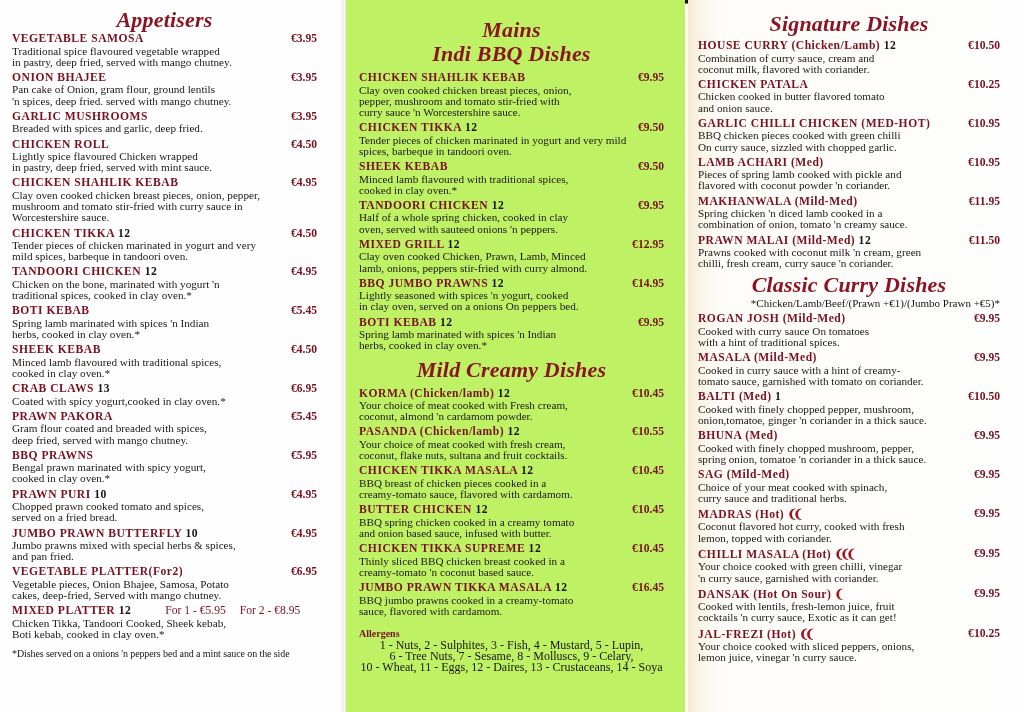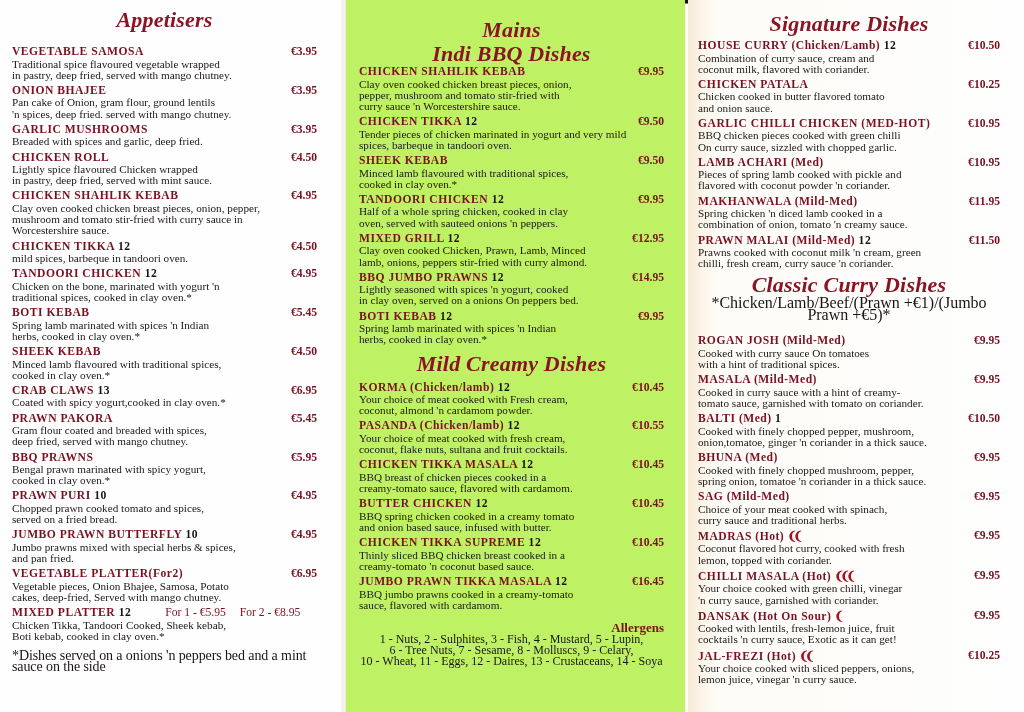--- a/index.html
+++ b/index.html
@@ -15,35 +15,35 @@
   .item { position: relative; margin-bottom: 4px; }
   .item-head { display: flex; justify-content: space-between; align-items: flex-start; }
   .name { color: #7a1020; font-weight: bold; font-size: 11.6px; letter-spacing: 0.5px; line-height: 12.5px; text-transform: none; white-space: nowrap; }
   .name .num { color: #1a1414; font-weight: bold; }
   .price { color: #7a1020; font-weight: bold; font-size: 11.6px; line-height: 12.5px; white-space: nowrap; }
   .desc { font-size: 11.2px; line-height: 11.2px; color: #1c1616; }
   .chili { color: #a3121f; font-size: 12px; letter-spacing: -4px; margin-left: 3px; font-weight: bold; }
   .left-col { position: absolute; left: 12px; top: 8px; width: 305px; }
   .mid-col { position: absolute; left: 13px; top: 18px; width: 305px; }
   .right-col { position: absolute; left: 10px; top: 12px; width: 302px; }
-  .footnote { font-size: 14px; line-height: 11px; margin-top: 8px; letter-spacing: -0.1px; }
-  .allergens-title { color: #7a1020; font-weight: bold; text-align: right; font-size: 13px; line-height: 12px; margin-top: 11px; }
+  .footnote { font-size: 10px; line-height: 11px; margin-top: 8px; letter-spacing: -0.1px; }
+  .allergens-title { color: #7a1020; font-weight: bold; text-align: left; font-size: 10px; line-height: 12px; margin-top: 11px; }
   .allergens-line { text-align: center; font-size: 12px; line-height: 11px; }
-  .sub { text-align: center; font-size: 16px; line-height: 12px; margin-bottom: 14px; }
+  .sub { text-align: right; font-size: 11px; line-height: 12px; margin-bottom: 4px; }
   .mixed-prices { color: #7a1020; font-weight: normal; font-size: 11.6px; line-height: 12.5px; }
   .mixed-prices span { margin-left: 14px; }
 </style>
 </head>
 <body>
 
 <div class="topbar" style="left:230px; width:540px;"></div>
 
 <div class="panel panel-left">
   <div class="left-col" id="left-col">
-    <div class="title" style="margin-bottom:14px;">Appetisers</div>
+    <div class="title" style="margin-bottom:1px;">Appetisers</div>
     <div id="appetisers-list">
         <div class="item">
           <div class="item-head">
             <span class="name"><span>VEGETABLE SAMOSA</span></span>
             <span class="price">€3.95</span>
           </div>
           <div class="desc">Traditional spice flavoured vegetable wrapped</div>
           <div class="desc">in pastry, deep fried, served with mango chutney.</div>
         </div>
         <div class="item">
@@ -76,20 +76,21 @@
           </div>
           <div class="desc">Clay oven cooked chicken breast pieces, onion, pepper,</div>
           <div class="desc">mushroom and tomato stir-fried with  curry sauce in</div>
           <div class="desc">Worcestershire sauce.</div>
         </div>
         <div class="item">
           <div class="item-head">
             <span class="name"><span>CHICKEN TIKKA</span> <span class="num">12</span></span>
             <span class="price">€4.50</span>
           </div>
+          <div class="desc">Tender pieces of chicken marinated in yogurt and very</div>
           <div class="desc">mild spices, barbeque in tandoori oven.</div>
         </div>
         <div class="item">
           <div class="item-head">
             <span class="name"><span>TANDOORI  CHICKEN</span> <span class="num">12</span></span>
             <span class="price">€4.95</span>
           </div>
           <div class="desc">Chicken on the bone, marinated with yogurt 'n</div>
           <div class="desc">traditional spices, cooked in clay oven.*</div>
         </div>
@@ -167,21 +168,21 @@
     </div>
     <div class="footnote">*Dishes served on a onions 'n peppers bed and a mint sauce on the side</div>
   </div>
 </div>
 
 <div class="fold" style="left:340px;"></div>
 
 <div class="panel panel-mid">
   <div class="mid-col">
     <div class="title">Mains</div>
-    <div class="title" style="margin-bottom:0;">Indi BBQ Dishes</div>
+    <div class="title" style="margin-bottom:6px;">Indi BBQ Dishes</div>
     <div id="bbq-list">
         <div class="item">
           <div class="item-head">
             <span class="name"><span>CHICKEN SHAHLIK KEBAB</span></span>
             <span class="price">€9.95</span>
           </div>
           <div class="desc">Clay oven cooked chicken breast pieces, onion,</div>
           <div class="desc">pepper, mushroom and tomato stir-fried with</div>
           <div class="desc">curry sauce 'n Worcestershire sauce.</div>
         </div>

